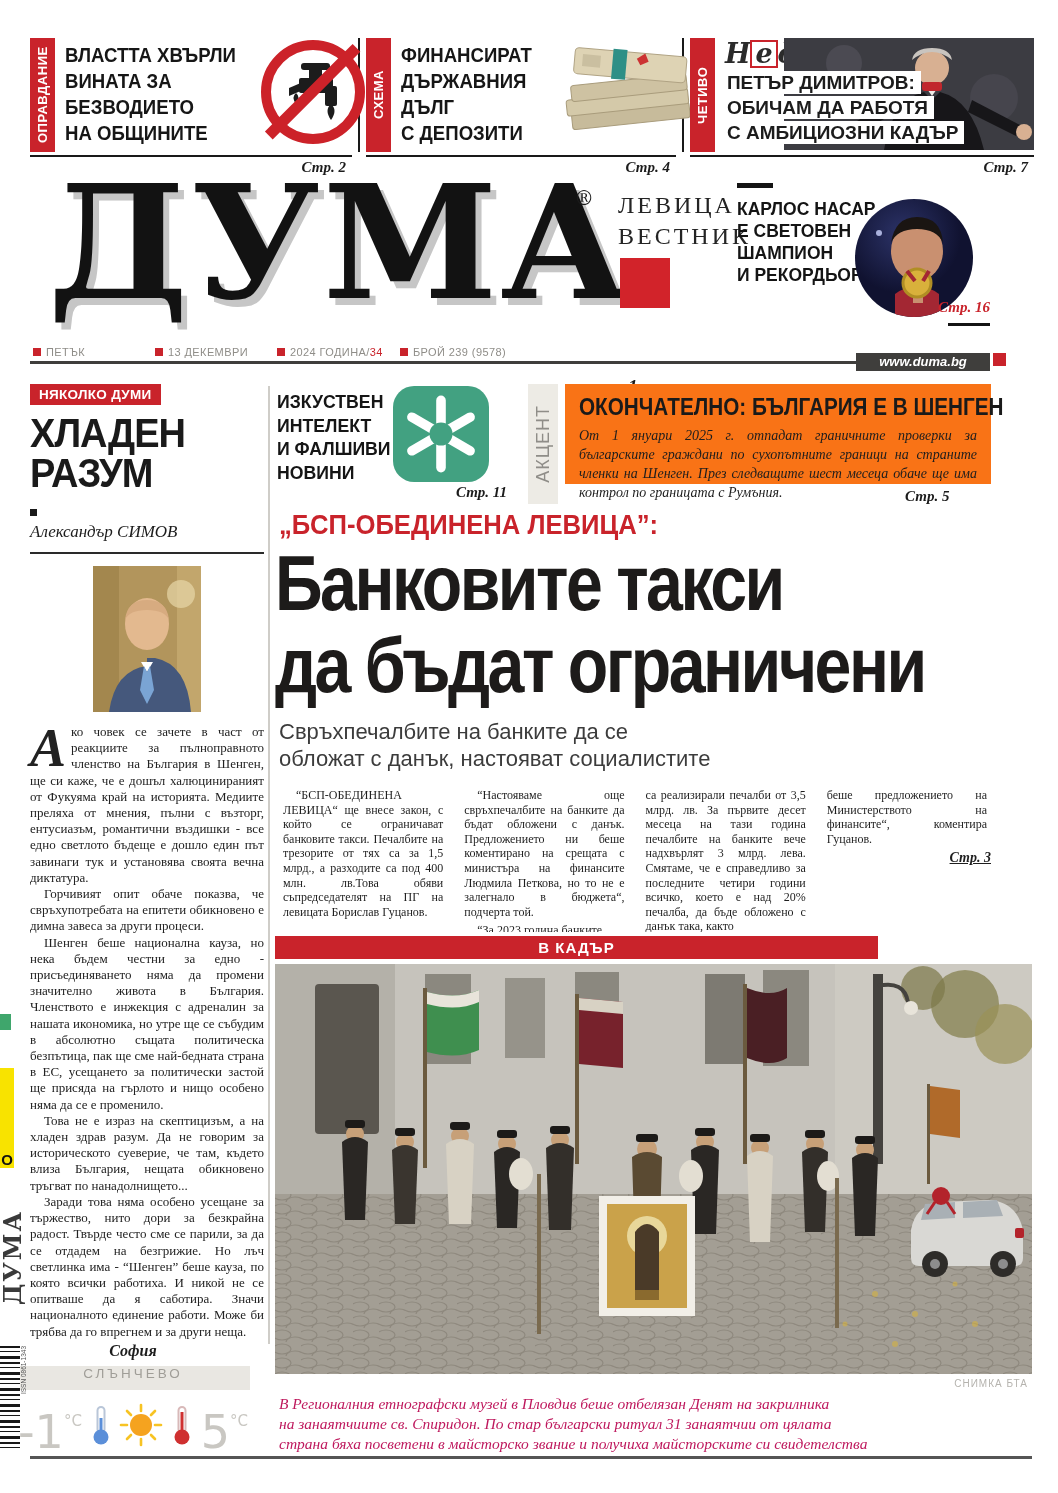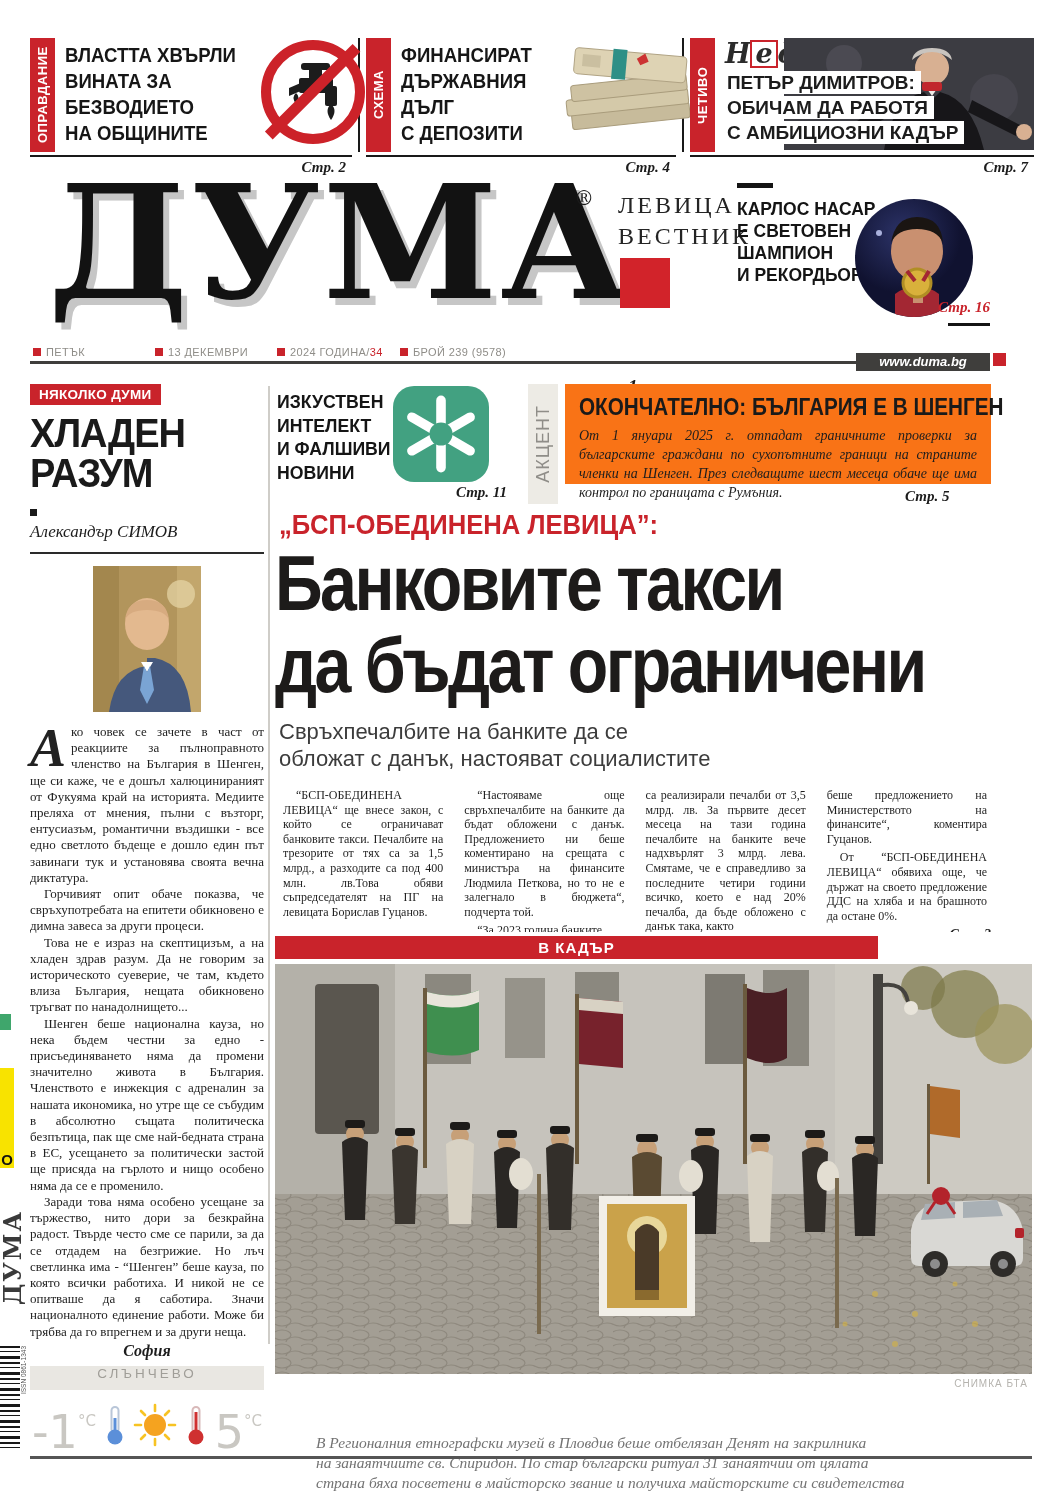--- a/index.html
+++ b/index.html
@@ -63,21 +63,21 @@
   .op-author{font:400 italic 17px "Liberation Serif",serif;}
   .op-hr{border:0;border-top:2px solid #2a2a2a;margin:10px 0 12px;}
   .op-photo{width:108px;height:146px;margin:0 auto;}
   .op-body{margin-top:12px;font:400 13px/16.2px "Liberation Serif",serif;text-align:justify;color:#222;}
   .op-body p{margin:0;text-indent:14px;}
   .op-body p.first{text-indent:0;}
   .dropcap{float:left;font:700 italic 54px/44px "Liberation Serif",serif;padding:2px 5px 0 0;}
   .col-div{position:absolute;left:268px;top:386px;width:2px;height:958px;background:#cfcdc8;}
 
   
-  .weather{position:absolute;left:30px;top:1342px;width:234px;}
+  .weather{position:absolute;left:16px;top:1342px;width:234px;}
   .w-city{text-align:center;font:700 italic 16px "Liberation Serif",serif;}
   .w-cond{margin-top:6px;background:#e9e7e2;height:24px;line-height:24px;text-align:center;
       font:400 13.5px "Liberation Sans",sans-serif;color:#a09e98;letter-spacing:3px;}
   .w-row{margin-top:8px;display:flex;align-items:center;justify-content:space-between;padding:0 2px;}
   .w-temp{font:400 46px/46px "DejaVu Sans",sans-serif;color:#c9c7c2;}
   .w-temp sup{font-size:15px;vertical-align:22px;}
 
   
   .right{position:absolute;left:275px;top:384px;width:757px;}
   .ai-title{position:absolute;left:2px;top:6px;font:800 19px/23.5px "Liberation Sans",sans-serif;color:#151515;}
@@ -103,21 +103,21 @@
   .cols{position:absolute;left:4px;top:400px;width:712px;height:148px;display:flex;gap:13px;overflow:hidden;}
   .col{flex:1;font:400 12px/14.6px "Liberation Serif",serif;text-align:justify;color:#1e1e1e;overflow:hidden;}
   .col p{margin:4px;text-indent:13px;}
   .col p.noind{text-indent:0;}
   .col .art-page{text-align:right;font:700 italic 14px "Liberation Serif",serif;margin-top:2px;text-decoration:underline;}
   .vkadar{position:absolute;left:0;top:552px;width:603px;height:23px;background:#c9232b;color:#fff;
       text-align:center;font:700 15px/23px "Liberation Sans",sans-serif;letter-spacing:1px;}
   .bigphoto{position:absolute;left:0;top:580px;width:757px;height:410px;overflow:hidden;}
   .credit{position:absolute;right:4px;top:994px;font:400 10px "Liberation Sans",sans-serif;
       color:#b5b3ae;letter-spacing:1px;}
-  .caption{position:absolute;left:4px;top:1049px;font:400 italic 15.5px/20px "Liberation Serif",serif;color:#737373;margin-left:37px;}
+  .caption{position:absolute;left:4px;top:1010px;font:400 italic 15.5px/20px "Liberation Serif",serif;color:#be185d;}
   .bottom-rule{position:absolute;left:30px;top:1456px;width:1002px;height:2.5px;background:#555;}
 
   
   .edge-green{position:absolute;left:0;top:1014px;width:11px;height:16px;background:#3fa66c;}
   .edge-yellow{position:absolute;left:0;top:1068px;width:14px;height:100px;background:#f8e300;
       display:flex;align-items:flex-end;justify-content:center;font:700 15px "Liberation Sans",sans-serif;color:#111;}
   .edge-duma{position:absolute;left:-2px;top:1185px;height:120px;writing-mode:vertical-rl;
       transform:rotate(180deg);font:900 24px "DejaVu Serif",serif;color:#3a3a3a;letter-spacing:2px;}
   .edge-barcode{position:absolute;left:0;top:1346px;width:20px;height:102px;
       background:repeating-linear-gradient(180deg,#181818 0 2px,#fff 2px 5px,#181818 5px 6.5px,#fff 6.5px 10px,#181818 10px 13px,#fff 13px 16px);}
@@ -292,22 +292,22 @@
         <ellipse cx="54" cy="58" rx="22" ry="26" fill="#e3b98f"></ellipse>
         <path d="M32 54 q2 -20 22 -20 q20 0 22 20 q-4 -10 -22 -10 q-18 0 -22 10z" fill="#d7ab80"></path>
         <path d="M16 146 q6 -42 38 -46 l0 -8 l8 0 q32 6 36 54 z" fill="#45587c"></path>
         <path d="M48 96 l6 10 l6 -10 z" fill="#fff"></path>
         <path d="M51 100 l3 6 l3 -6 l4 24 l-7 14 l-7 -14 z" fill="#7aa4d4"></path>
       </svg>
     </div>
     <div class="op-body">
       <p class="first"><span class="dropcap">А</span><span>ко човек се зачете в част от реакциите за пълноправното членство на България в Шенген, ще си каже, че е дошъл халюцинираният от Фукуяма край на историята. Медиите преляха от мнения, пълни с възторг, ентусиазъм, романтични въздишки - все едно светлото бъдеще е дошло един път завинаги тук и установява своята вечна диктатура.</span></p>
       <p>Горчивият опит обаче показва, че свръхупотребата на епитети обикновено е димна завеса за други процеси.</p>
+      <p>Шенген беше национална кауза, но нека бъдем честни за едно - присъединяването няма да промени значително живота в България. Членството е инжекция с адреналин за нашата икономика, но утре ще се събудим в абсолютно същата политическа безпътица, пак ще сме най-бедната страна в ЕС, усещането за политически застой ще присяда на гърлото и нищо особено няма да се е променило.</p>
       <p>Това не е израз на скептицизъм, а на хладен здрав разум. Да не говорим за историческото суеверие, че там, където влиза България, нещата обикновено тръгват по нанадолнището...</p>
-      <p>Шенген беше национална кауза, но нека бъдем честни за едно - присъединяването няма да промени значително живота в България. Членството е инжекция с адреналин за нашата икономика, но утре ще се събудим в абсолютно същата политическа безпътица, пак ще сме най-бедната страна в ЕС, усещането за политически застой ще присяда на гърлото и нищо особено няма да се е променило.</p>
       <p>Заради това няма особено усещане за тържество, нито дори за безкрайна радост. Твърде често сме се парили, за да се отдадем на безгрижие. Но лъч светлинка има - “Шенген” беше кауза, по която всички работиха. И никой не се опитваше да я саботира. Значи националното единение работи. Може би трябва да го впрегнем и за други неща.</p>
     </div>
   </div>
   <div class="col-div"></div>
 
   <div class="weather">
     <div class="w-city">София</div>
     <div class="w-cond">СЛЪНЧЕВО</div>
     <div class="w-row">
       <span class="w-temp"><span>-1</span><sup>°C</sup></span>
@@ -395,21 +395,20 @@
       </div>
       <div class="col">
         <p>“Настояваме още свръхпечалбите на банките да бъдат обложени с данък. Предложението ни беше коментирано на срещата с министъра на финансите Людмила Петкова, но то не е залегнало в бюджета“, подчерта той.</p>
         <p>“За 2023 година банките</p>
       </div>
       <div class="col">
         <p class="noind">са реализирали печалби от 3,5 млрд. лв. За първите десет месеца на тази година печалбите на банките вече надхвърлят 3 млрд. лева. Смятаме, че е справедливо за последните четири години всичко, което е над 20% печалба, да бъде обложено с данък така, както</p>
       </div>
       <div class="col">
         <p class="noind">беше предложението на Министерството на финансите“, коментира Гуцанов.</p>
-        <p>От “БСП-ОБЕДИНЕНА ЛЕВИЦА“ обявиха още, че държат на своето предложение ДДС на хляба и на брашното да остане 0%.</p>
         <div class="art-page">Стр. 3</div>
       </div>
     </div>
 
     <div class="vkadar">В КАДЪР</div>
 
     <div class="bigphoto">
       <svg width="757" height="410" viewBox="0 0 757 410">
         <defs>
           <pattern id="cob" width="26" height="14" patternUnits="userSpaceOnUse">

